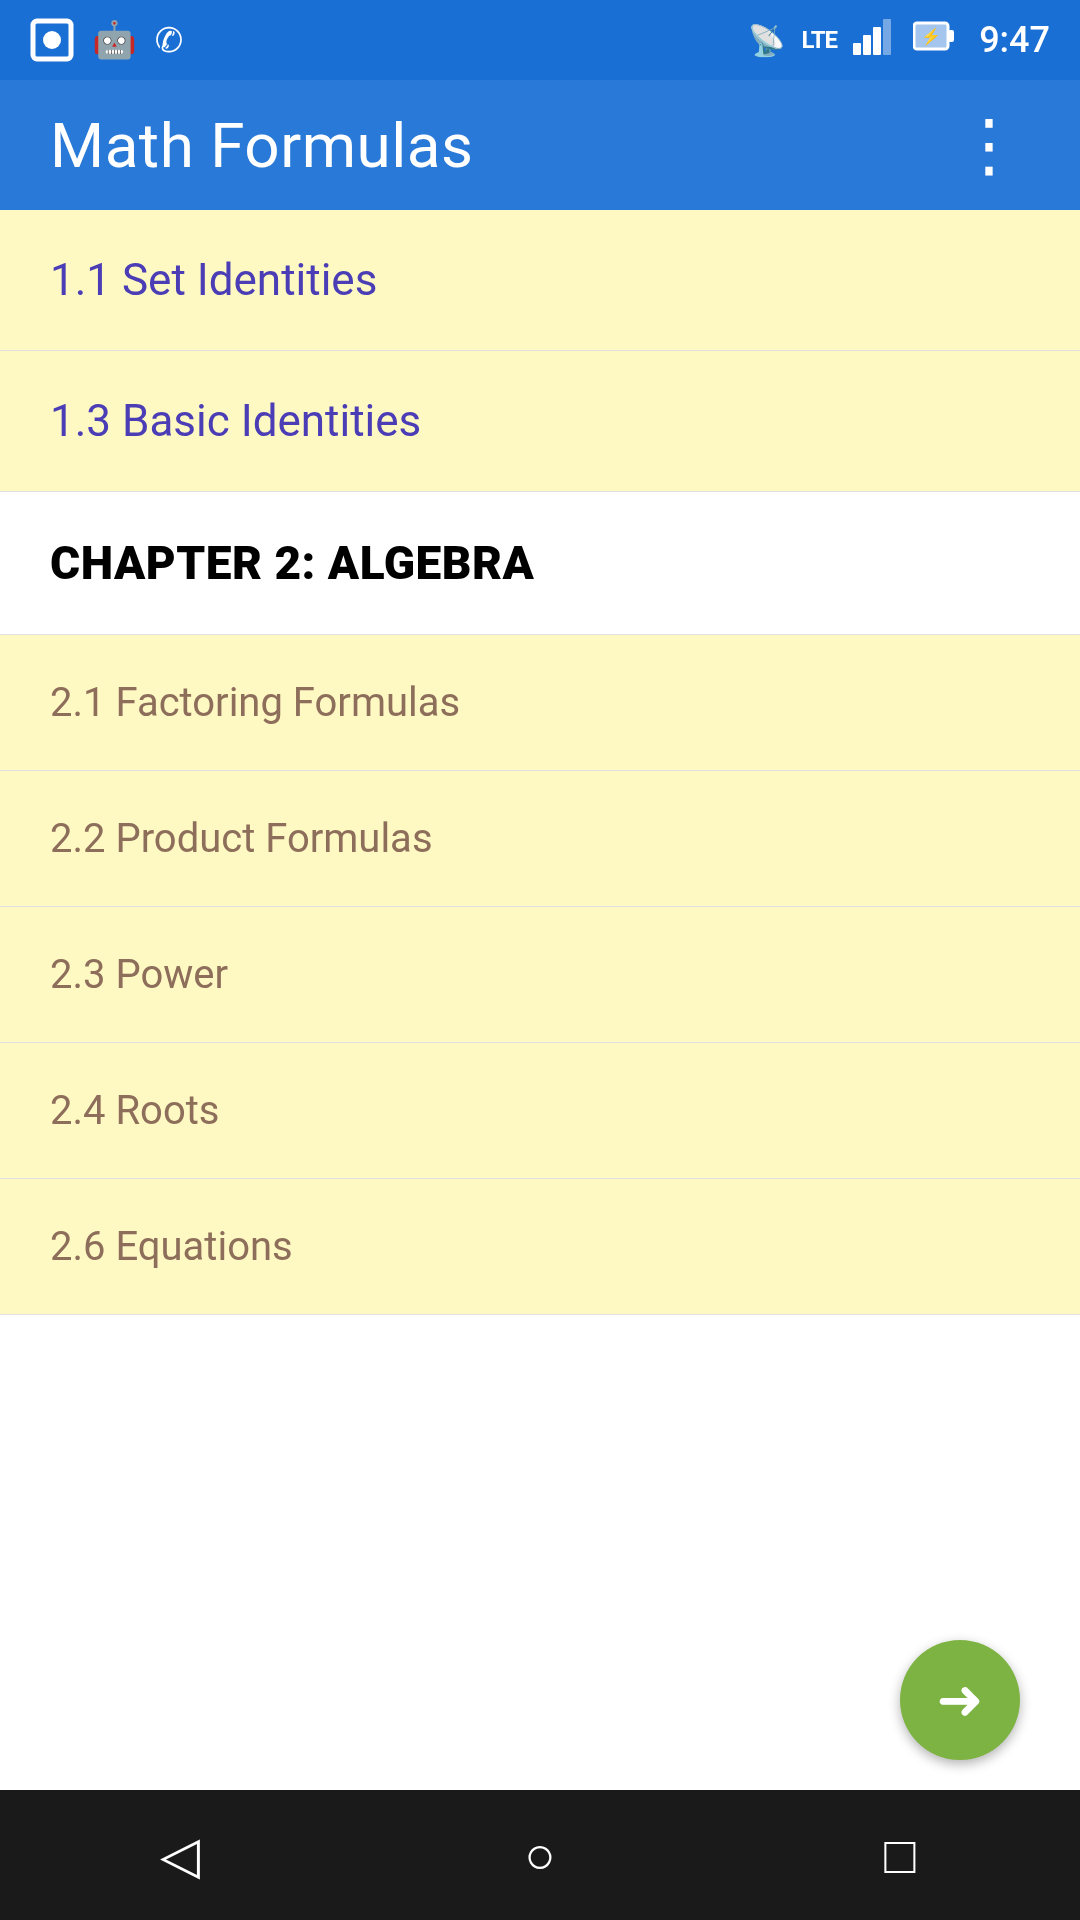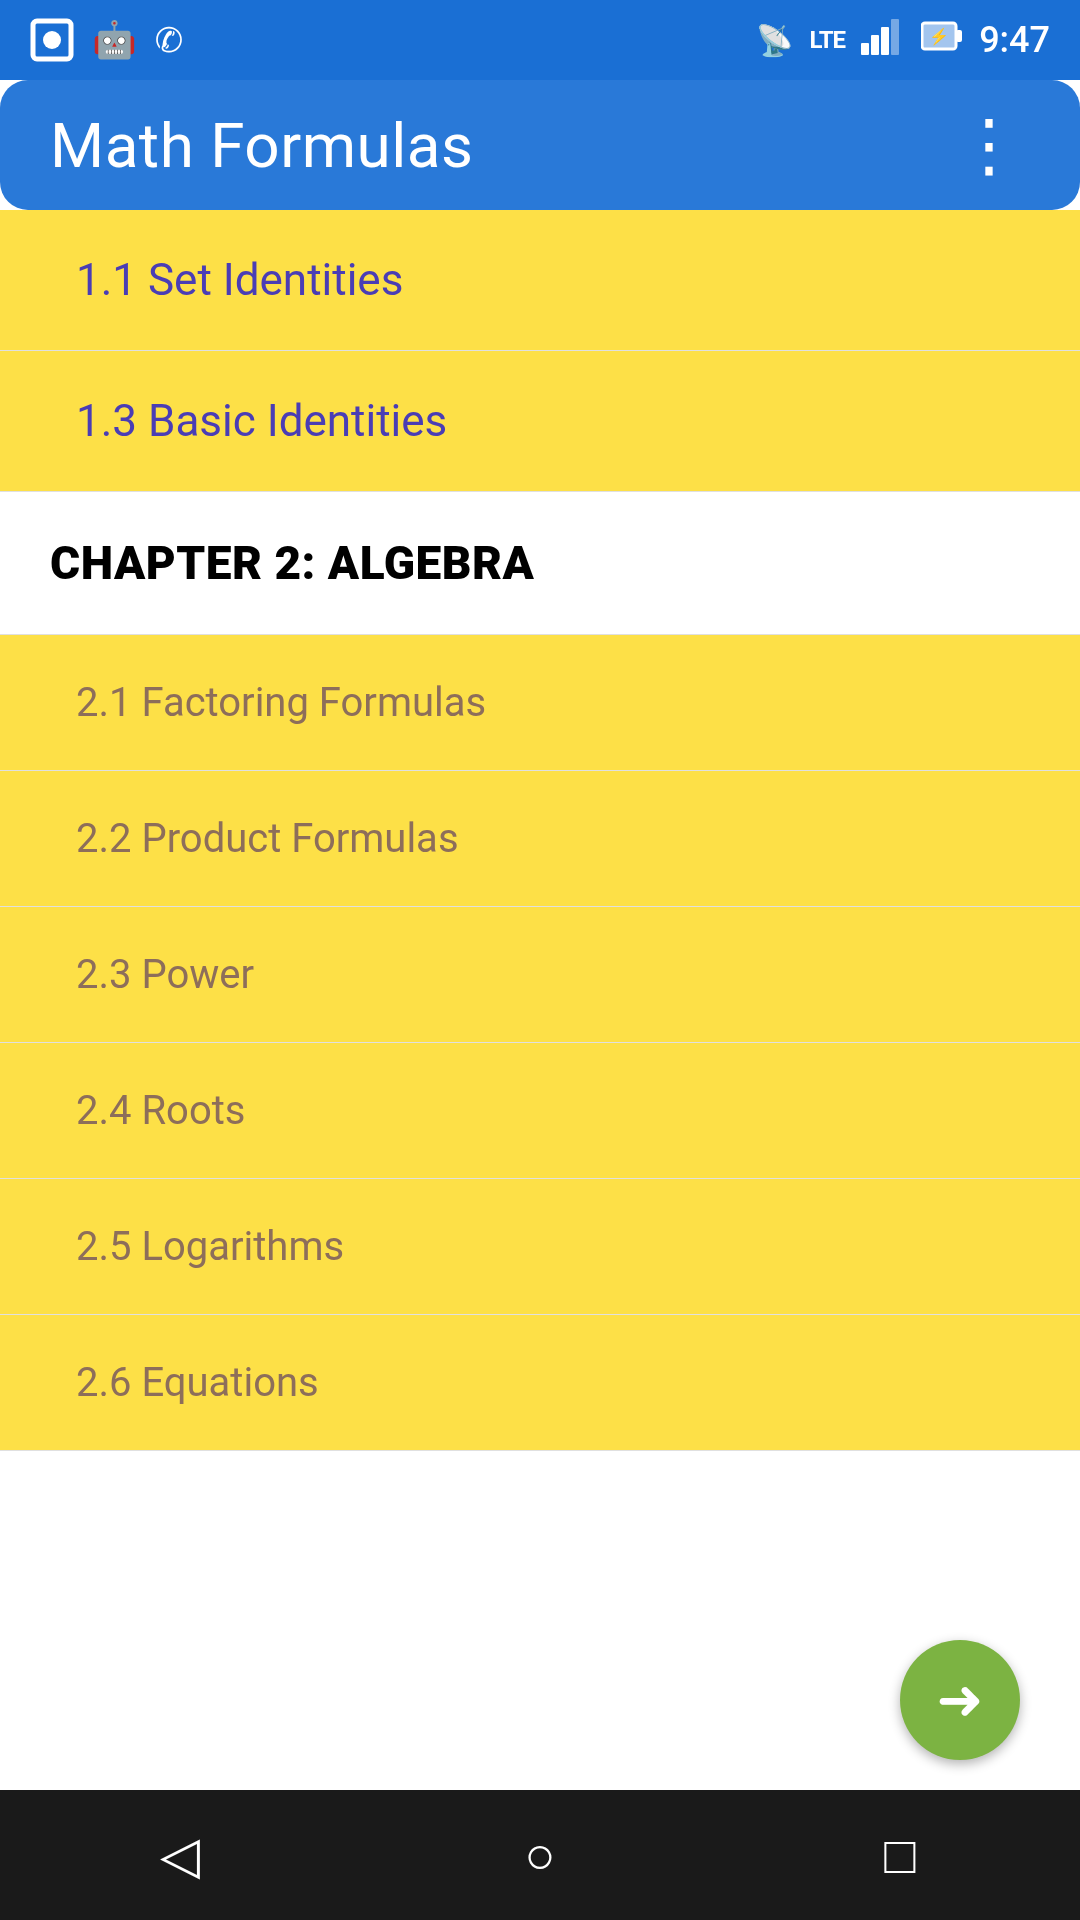--- a/index.html
+++ b/index.html
@@ -45,21 +45,20 @@
 
     
     .app-bar {
       width: 100%;
       height: 130px;
       background: #2979d8;
       display: flex;
       align-items: center;
       justify-content: space-between;
       padding: 0 50px;
-      border-radius: 28px;
     }
 
     .app-title {
       color: white;
       font-size: 62px;
       font-weight: 400;
       letter-spacing: 0.5px;
     }
 
     .overflow-menu-btn {
@@ -87,22 +86,22 @@
     }
 
     .chapter-header-text {
       font-size: 46px;
       font-weight: 900;
       color: #000;
       letter-spacing: 0.5px;
     }
 
     .section-item {
-      background: #fde047;
-      padding: 44px 76px;
+      background: #fef9c3;
+      padding: 44px 50px;
       border-bottom: 1px solid #e0e0e0;
       cursor: pointer;
     }
 
     .section-text-purple {
       font-size: 44px;
       color: #4a3db5;
     }
 
     .section-text-brown {
@@ -197,21 +196,21 @@
 
     <span>
       <svg width="42" height="36" viewBox="0 0 42 36" fill="white">
         <rect x="1" y="5" width="34" height="26" rx="3" stroke="white" stroke-width="3" fill="none"></rect>
         <rect x="2" y="6" width="32" height="24" rx="2" fill="white" opacity="0.6"></rect>
         <rect x="35" y="12" width="6" height="12" rx="2" fill="white"></rect>
         <text x="18" y="24" font-size="16" fill="#2979d8" text-anchor="middle" font-weight="bold">⚡</text>
       </svg>
     </span>
 
-    <span style="font-size:36px;font-weight:500;">9:47</span>
+    <span style="font-size:36px;font-weight:500;margin-left:8px;">9:47</span>
   </div>
 </div>
 
 <div class="app-bar">
   <span class="app-title">Math Formulas</span>
   <div class="overflow-menu-btn" style="color:white;font-size:70px;letter-spacing:2px;display:flex;align-items:center;justify-content:center;cursor:pointer;">⋮</div>
 </div>
 
 <div class="content-list">
 
@@ -239,23 +238,20 @@
   </div>
 
   <div class="section-item">
     <span class="section-text-brown">2.3 Power</span>
   </div>
 
   <div class="section-item">
     <span class="section-text-brown">2.4 Roots</span>
   </div>
 
-  <div class="section-item">
-    <span class="section-text-brown">2.5 Logarithms</span>
-  </div>
 
   <div class="section-item">
     <span class="section-text-brown">2.6 Equations</span>
   </div>
 
 </div>
 
 <div class="fab">
   <span class="fab-icon">➜</span>
 </div>

